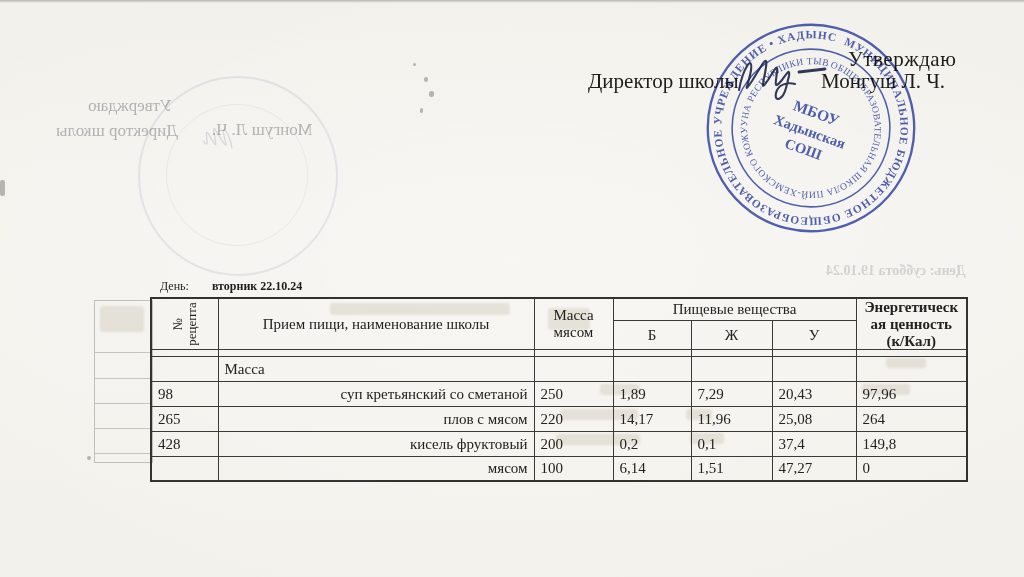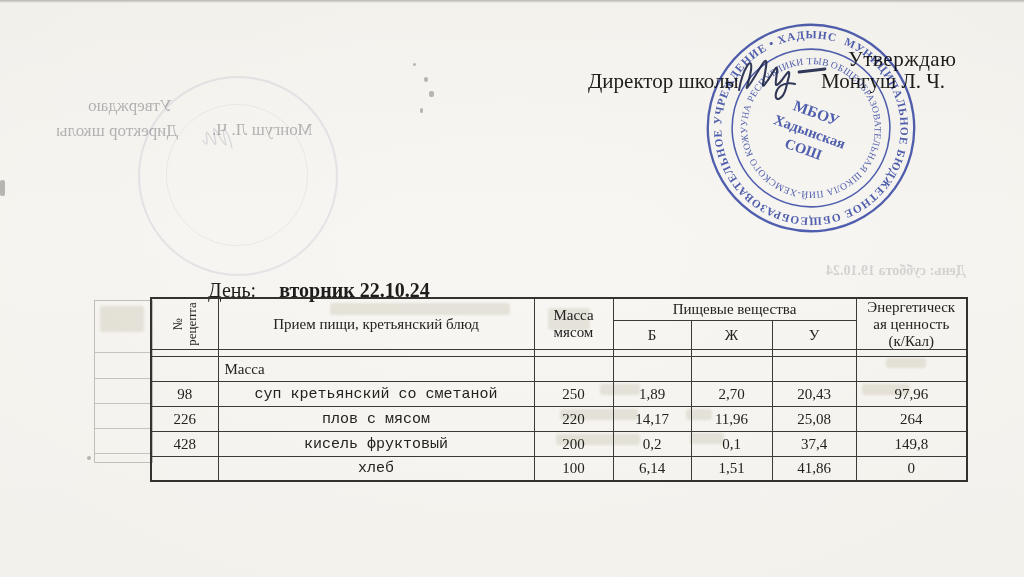--- a/index.html
+++ b/index.html
@@ -39,46 +39,46 @@
   .bt-stamp-inner{position:absolute;left:166px;top:104px;width:140px;height:140px;border-radius:50%;
     border:1px solid rgba(115,120,160,.10);}
   .bt-sign{position:absolute;left:168px;top:112px;width:70px;height:44px;opacity:.18;transform:scaleX(-1);}
   .bt-sign path{stroke:#5a5f7d;stroke-width:2;fill:none;stroke-linecap:round;}
   .bt-strip{position:absolute;left:94px;top:300px;width:57px;height:161px;
     border:1px solid rgba(140,137,130,.5);}
   .bt-strip .ln{position:absolute;left:0;width:100%;height:1px;background:rgba(140,137,130,.45);}
   .smudge{position:absolute;background:rgba(158,148,118,.20);filter:blur(1.1px);border-radius:3px;}
 
   
-  .day-line{position:absolute;left:160px;top:279px;font-size:20px;margin-left:48px;}
+  .day-line{position:absolute;left:160px;top:279px;font-size:12px;}
   .day-label{display:inline-block;}
   .day-value{display:inline-block;margin-left:23px;font-weight:bold;}
   table.menu{
     position:absolute;left:150px;top:297px;width:816px;height:181px;
     border-collapse:collapse;table-layout:fixed;
     font-size:15px;
   }
   table.menu td,table.menu th{
     border:1.6px solid #3b3a38;padding:0 6px;overflow:hidden;
     font-weight:normal;color:#232220;
   }
   table.menu{border:2.2px solid #33322f;}
   th.c-nutr{border-bottom-width:1.4px;margin-top:44px;}
   .rotcell{position:relative;padding:0;}
   .rot{
     position:absolute;left:50%;top:50%;
     transform:translate(-50%,-50%) rotate(-90deg);
     font-size:13px;line-height:1.05;text-align:center;width:44px;
   }
   th{text-align:center;}
-  td.num{text-align:center;font-weight:600;padding-right:9px;}
-  td.dish{text-align:center;padding-left:7px;font-family:Liberation Mono, monospace;}
+  td.num{text-align:left;font-weight:600;padding-right:9px;}
+  td.dish{text-align:right;padding-left:7px;}
   td.section{font-weight:bold;padding-left:7px;}
   tr.spacer td{height:6px;padding:0;}
-  .energy-line{display:block;line-height:1.12;}
+  .energy-line{display:block;line-height:1.12;font-weight:bold;}
   .hdr-small{line-height:1.15;}
 </style>
 </head>
 <body>
 
 <div class="page">
 
   <div class="scan-top-edge"></div>
   <div class="edge-mark" style="left:0;top:180px;width:5px;height:16px;"></div>
   <div class="edge-mark" style="left:413px;top:63px;width:3px;height:3px;"></div>
@@ -158,21 +158,21 @@
       <col style="width:78px">
         <col style="width:81px">
         <col style="width:84px">
         <col style="width:111px">
     </colgroup>
     <tbody>
         <tr style="height:22px;">
       <th rowspan="2" class="rotcell">
         <div class="rot">№ рецепта</div>
       </th>
-      <th rowspan="2">Прием пищи, кретьянский блюд</th>
+      <th rowspan="2">Прием пищи, наименование школы</th>
       <th rowspan="2" class="hdr-small">Масса мясом</th>
       <th colspan="3" class="c-nutr">Пищевые вещества</th>
       <th rowspan="2" class="hdr-small">
         <span class="energy-line">Энергетическ</span>
         <span class="energy-line">ая ценность</span>
         <span class="energy-line">(к/Кал)</span>
       </th>
     </tr>
     <tr style="height:28px;">
       <th>Б</th>
@@ -195,47 +195,47 @@
           <td></td>
           <td></td>
           <td></td>
           <td></td>
     </tr>
     <tr style="height:25px;">
       <td class="num">98</td>
       <td class="dish">суп кретьянский со сметаной</td>
       <td class="num">250</td>
       <td class="num">1,89</td>
-      <td class="num">2,70</td>
+      <td class="num">7,29</td>
       <td class="num">20,43</td>
       <td class="num">97,96</td>
     </tr>
     <tr style="height:25px;">
-      <td class="num">226</td>
+      <td class="num">265</td>
       <td class="dish">плов с мясом</td>
       <td class="num">220</td>
       <td class="num">14,17</td>
       <td class="num">11,96</td>
       <td class="num">25,08</td>
       <td class="num">264</td>
     </tr>
     <tr style="height:25px;">
       <td class="num">428</td>
       <td class="dish">кисель фруктовый</td>
       <td class="num">200</td>
       <td class="num">0,2</td>
       <td class="num">0,1</td>
       <td class="num">37,4</td>
       <td class="num">149,8</td>
     </tr>
     <tr style="height:24px;">
       <td class="num"></td>
-      <td class="dish">хлеб</td>
+      <td class="dish">мясом</td>
       <td class="num">100</td>
       <td class="num">6,14</td>
       <td class="num">1,51</td>
-      <td class="num">41,86</td>
+      <td class="num">47,27</td>
       <td class="num">0</td>
     </tr>
   </tbody>
     </table>
 
 </div>
 
 </body></html>

